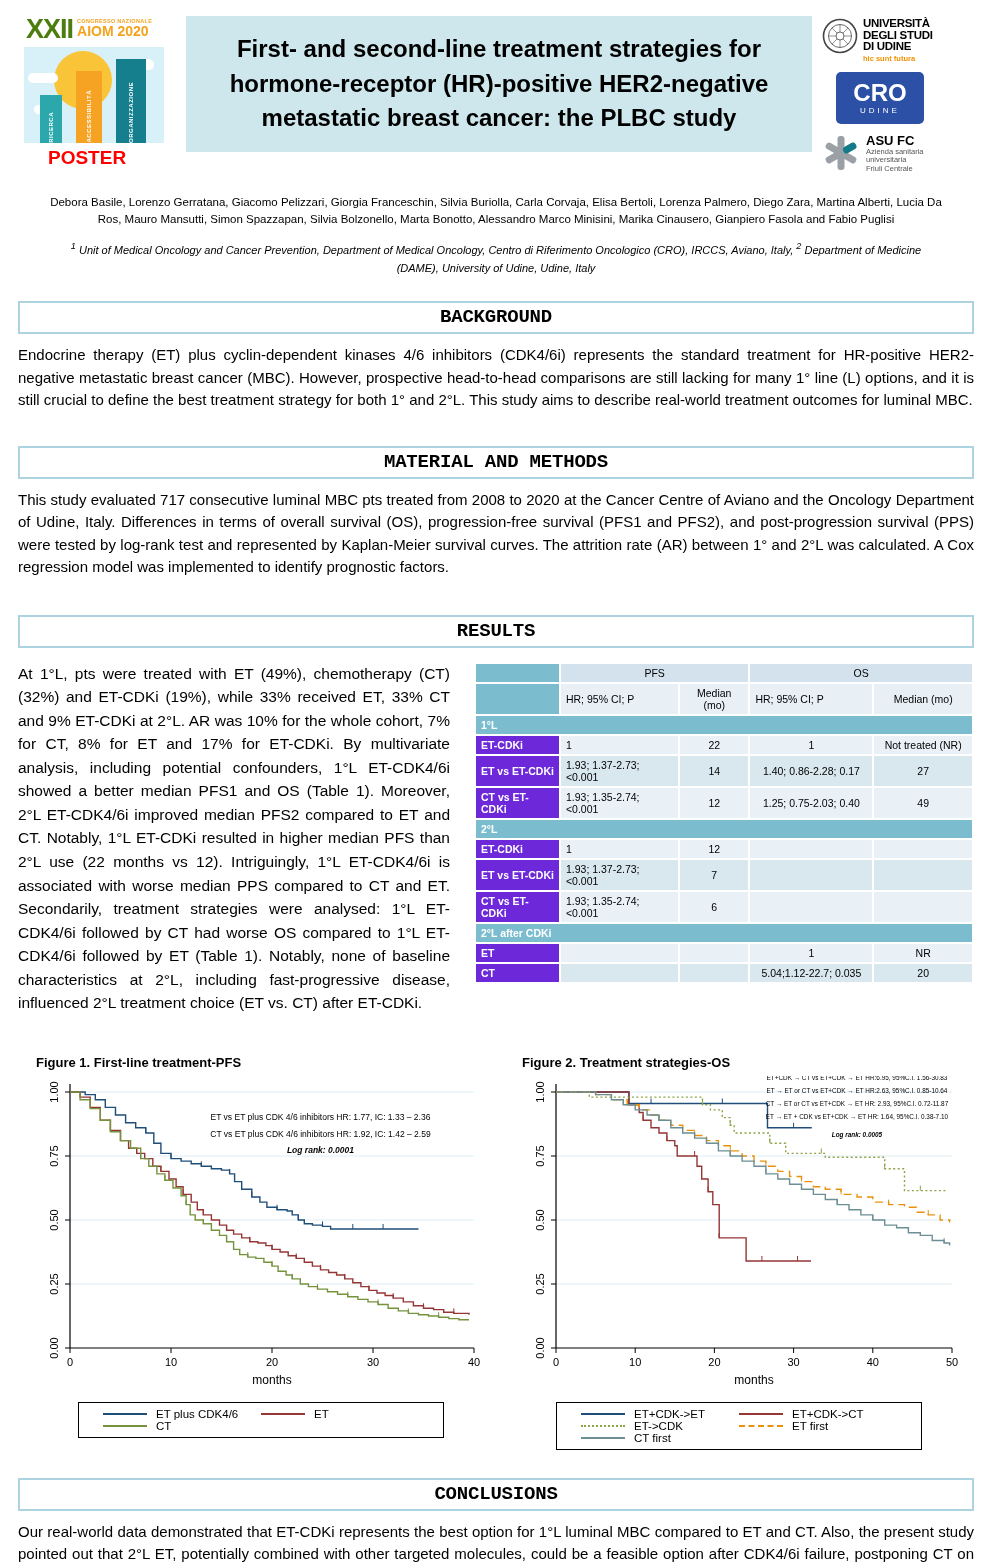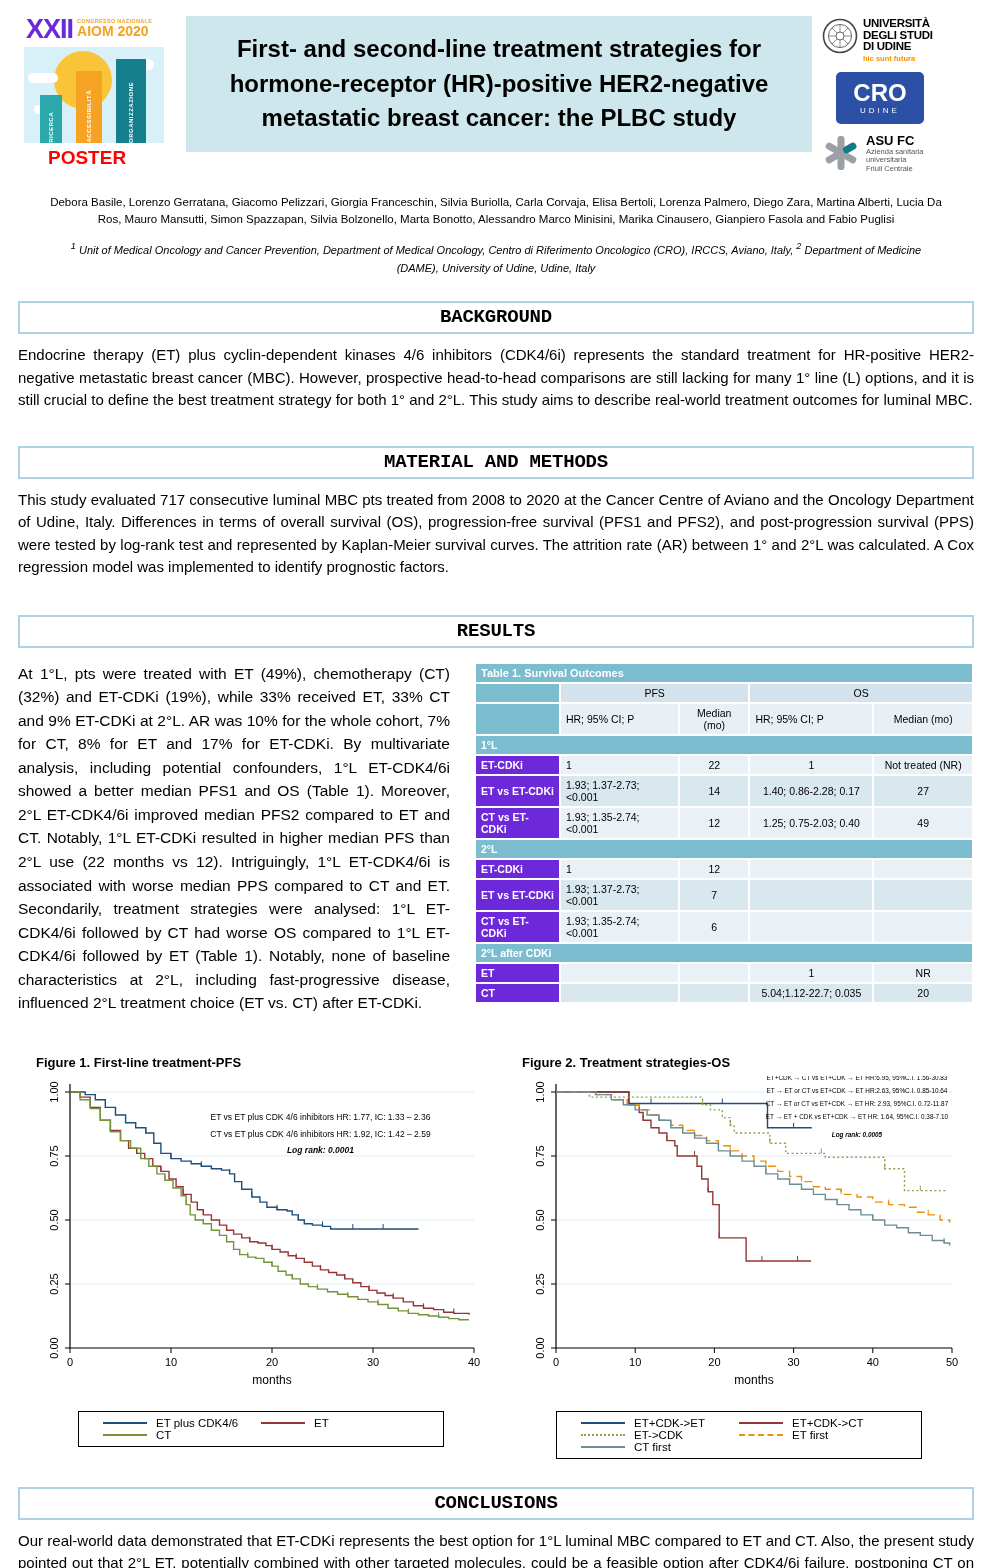--- a/index.html
+++ b/index.html
@@ -4,21 +4,21 @@
 <style>
   * { margin:0; padding:0; box-sizing:border-box; }
   body { width:992px; height:1568px; margin:0 auto; background:#fff;
          font-family:"Liberation Sans", sans-serif; color:#000; position:relative; }
   .page { padding:16px 18px 10px 18px; }
 
   
   .hdr { display:flex; align-items:flex-start; }
   .aiom { width:152px; flex:0 0 152px; }
   .aiom-top { display:flex; align-items:flex-start; padding-left:8px; }
-  .aiom-xxii { color:#6d28d9; font-weight:bold; font-size:27px; line-height:1; letter-spacing:-1px; }
+  .aiom-xxii { color:#4d7c0f; font-weight:bold; font-size:27px; line-height:1; letter-spacing:-1px; }
   .aiom-right { margin-left:4px; padding-top:2px; }
   .aiom-cn { color:#f5a21d; font-size:5.5px; font-weight:bold; letter-spacing:.3px; }
   .aiom-2020 { color:#f5a21d; font-size:14px; font-weight:bold; line-height:1.1; }
   .aiom-ill { position:relative; width:140px; height:96px; margin:4px 0 0 6px;
               background:#d8f0f7; overflow:hidden; }
   .sun { position:absolute; left:30px; top:4px; width:58px; height:58px; border-radius:50%; background:#f9c437; }
   .cloud { position:absolute; background:#fff; border-radius:10px; }
   .bar { position:absolute; bottom:0; display:flex; align-items:flex-end; justify-content:center; }
   .bar span { writing-mode:vertical-rl; transform:rotate(180deg); color:#fff; font-size:6px;
               font-weight:bold; letter-spacing:.5px; padding-bottom:4px; }
@@ -65,21 +65,21 @@
   .d0 { background:#e9f1f7; }
   .d1 { background:#d9e7ef; }
   .ctr { text-align:center; }
 
   
   .figs { display:flex; margin-top:40px; }
   .fig { position:relative; }
   .fig1 { width:486px; flex:0 0 486px; }
   .fig2 { width:470px; flex:0 0 470px; }
   .fig-title { font-size:13px; font-weight:bold; margin:0 0 6px 18px; }
-  .km-legend { border:1.5px solid #000; display:inline-block; padding:5px 24px; margin-top:13px; background:#fff; }
+  .km-legend { border:1.5px solid #000; display:inline-block; padding:5px 24px; margin-top:4px; background:#fff; }
   .km-legend .row { display:flex; }
   .km-legend .item { display:flex; align-items:center; width:158px; }
   .km-legend .samp { width:44px; height:0; border-top-width:2px; border-top-color:#000; margin-right:9px; }
   .km-legend .lab { font-size:11.5px; }
   .leg-wrap { text-align:center; }
 
   .conc-wrap { margin-top:28px; }
 </style>
 </head>
 <body>
@@ -180,23 +180,20 @@
     <div class="res-right">
       <table class="t1">
         <colgroup>
           <col style="width:17%">
             <col style="width:24%">
             <col style="width:14%">
             <col style="width:25%">
             <col style="width:20%">
         </colgroup>
         <tbody>
-            <tr>
-              <td class="tt" colspan="5">Table 1. Survival Outcomes</td>
-            </tr>
             <tr>
               <td class="lble"></td>
               <td class="gh" colspan="2">PFS</td>
               <td class="gh" colspan="2">OS</td>
             </tr>
             <tr>
               <td class="lble"></td>
               <td class="sh">HR; 95% CI; P</td>
               <td class="sh ctr">Median (mo)</td>
               <td class="sh">HR; 95% CI; P</td>

